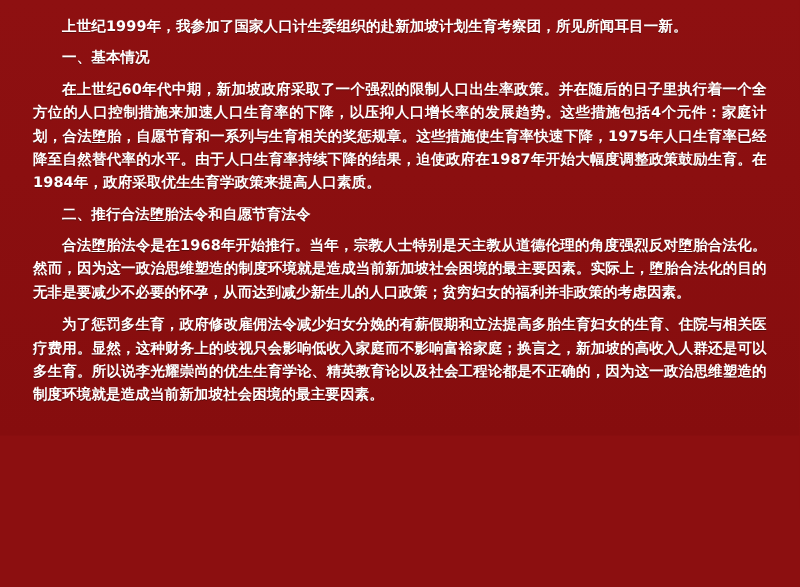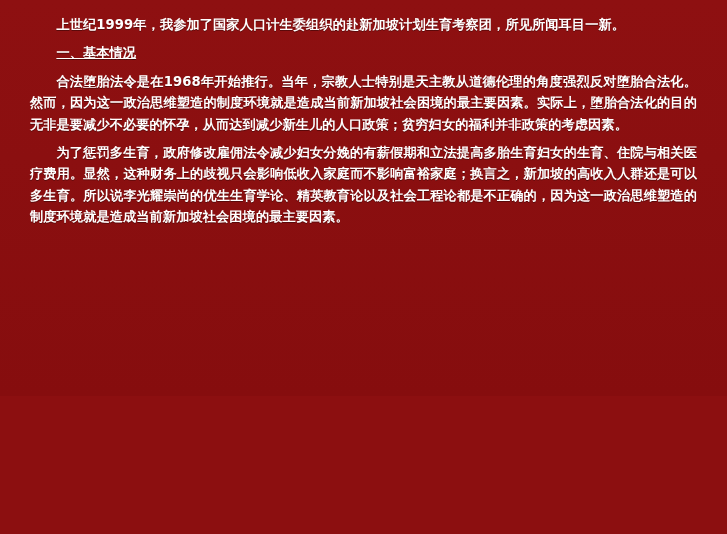--- a/index.html
+++ b/index.html
@@ -31,30 +31,31 @@
   .para {
     margin: 0 0 7px 0;
     text-indent: 2em;
     font-weight: bold;
     letter-spacing: 0.1px;
     text-shadow: 0 1px 0 rgba(0,0,0,0.35);
   }
   .para.heading {
     text-indent: 2em;
     font-weight: bold;
-    text-decoration: underline;
   }
   .para.last {
     margin-bottom: 0;
     font-family: Liberation Serif, serif;
   }
 </style>
 </head>
 <body>
 
 <div class="page">
   <div class="article">
     <p class="para">上世纪1999年，我参加了国家人口计生委组织的赴新加坡计划生育考察团，所见所闻耳目一新。</p>
     <p class="para heading">一、基本情况</p>
+    <p class="para">在上世纪60年代中期，新加坡政府采取了一个强烈的限制人口出生率政策。并在随后的日子里执行着一个全方位的人口控制措施来加速人口生育率的下降，以压抑人口增长率的发展趋势。这些措施包括4个元件：家庭计划，合法堕胎，自愿节育和一系列与生育相关的奖惩规章。这些措施使生育率快速下降，1975年人口生育率已经降至自然替代率的水平。由于人口生育率持续下降的结果，迫使政府在1987年开始大幅度调整政策鼓励生育。在1984年，政府采取优生生育学政策来提高人口素质。</p>
+    <p class="para heading">二、推行合法堕胎法令和自愿节育法令</p>
     <p class="para">合法堕胎法令是在1968年开始推行。当年，宗教人士特别是天主教从道德伦理的角度强烈反对堕胎合法化。然而，因为这一政治思维塑造的制度环境就是造成当前新加坡社会困境的最主要因素。实际上，堕胎合法化的目的无非是要减少不必要的怀孕，从而达到减少新生儿的人口政策；贫穷妇女的福利并非政策的考虑因素。</p>
     <p class="para last">为了惩罚多生育，政府修改雇佣法令减少妇女分娩的有薪假期和立法提高多胎生育妇女的生育、住院与相关医疗费用。显然，这种财务上的歧视只会影响低收入家庭而不影响富裕家庭；换言之，新加坡的高收入人群还是可以多生育。所以说李光耀崇尚的优生生育学论、精英教育论以及社会工程论都是不正确的，因为这一政治思维塑造的制度环境就是造成当前新加坡社会困境的最主要因素。</p>
   </div>
 </div>
 
 </body></html>

